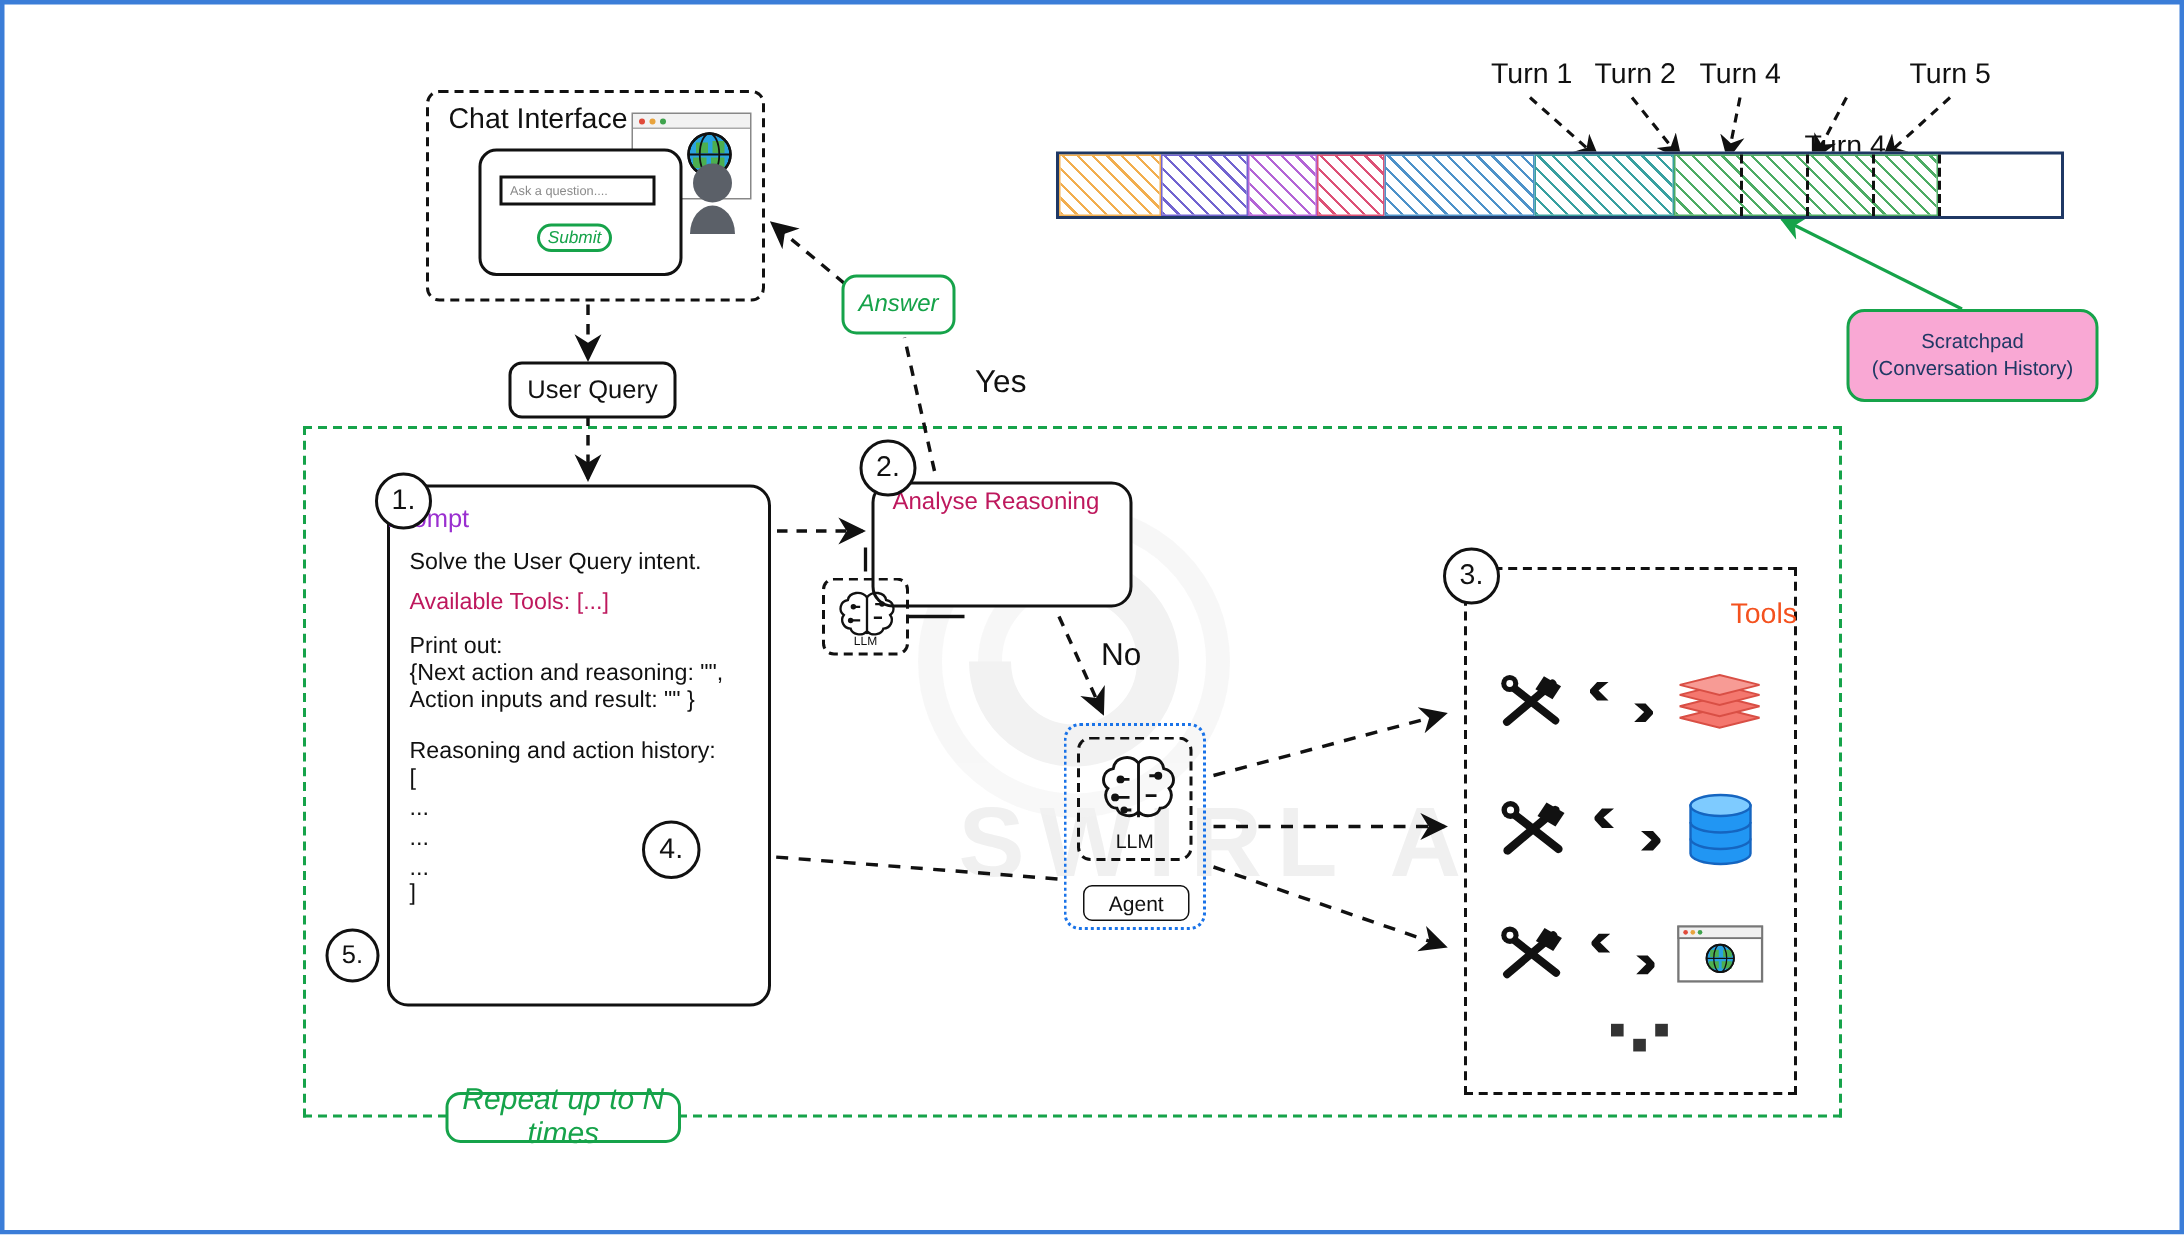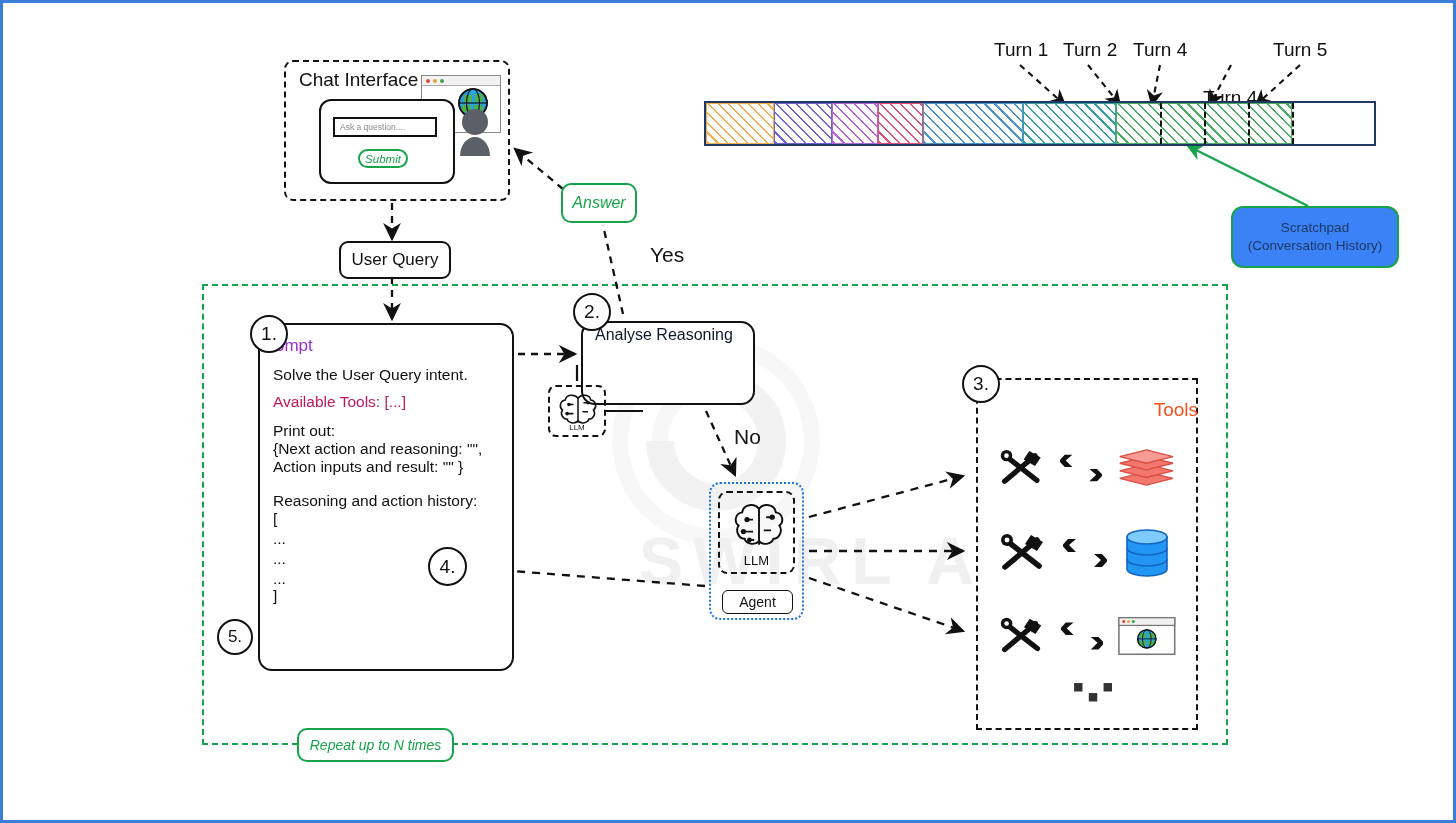--- a/index.html
+++ b/index.html
@@ -29,33 +29,33 @@
   #askinput{left:330px;top:114px;width:104px;height:20px;border:2px solid #111;background:#fff;
             font-size:8.5px;color:#8a8a8a;display:flex;align-items:center;padding-left:5px;box-sizing:border-box;}
   #submitbtn{left:355px;top:146px;width:50px;height:19px;font-size:11.5px;}
 
   
   #userquery{left:336px;top:238px;width:108px;height:34px;border:2.2px solid #111;border-radius:9px;
              display:flex;align-items:center;justify-content:center;font-size:17px;color:#111;background:#fff;}
   #answerbox{left:558px;top:180px;width:76px;height:40px;font-size:16px;}
   #yes{left:647px;top:240px;font-size:21px;color:#111;}
   #no{left:731px;top:422px;font-size:21px;color:#111;}
-  #repeatN{left:294px;top:725px;width:157px;height:34px;font-size:14px;}
+  #repeatN{left:294px;top:725px;width:157px;height:34px;font-size:20px;}
 
   
   #loop-container{left:199px;top:281px;width:1026px;height:461px;border:2px dashed #16a34a;background:transparent;}
 
   
   #prompt-box{left:255px;top:320px;width:256px;height:348px;}
   #prompt-title{left:255px;top:333px;width:256px;text-align:left;font-size:17px;color:#9a2fd0;}
   .ptxt{position:absolute;font-size:15.5px;color:#111;line-height:19px;white-space:pre;}
 
   
   #analyse-box{left:578px;top:318px;width:174px;height:84px;}
-  #analyse-title{left:592px;top:323px;font-size:16px;color:#0f172a;text-align:center;}
+  #analyse-title{left:592px;top:323px;font-size:16px;color:#be185d;text-align:center;}
   #analyse-q{left:612px;top:352px;width:130px;font-size:15.5px;color:#d81b60;line-height:19px;text-align:left;}
   #llm-small{left:545px;top:382px;width:58px;height:52px;border-radius:8px;}
   #llm-small .lbl{position:absolute;bottom:3px;left:0;width:100%;text-align:center;font-size:8px;color:#111;}
 
   
   #agent-outer{left:706px;top:479px;width:95px;height:138px;border:2.4px dotted #1a73e8;border-radius:11px;background:transparent;}
   #agent-llm{left:715px;top:488px;width:77px;height:83px;border-radius:9px;}
   #agent-llm .lbl{position:absolute;bottom:4px;left:0;width:100%;text-align:center;font-size:13px;color:#111;}
   #agent-tag{left:719px;top:587px;width:69px;height:22px;border:1.8px solid #111;border-radius:6px;
              display:flex;align-items:center;justify-content:center;font-size:14px;color:#111;background:#fff;}
@@ -65,21 +65,21 @@
   #tools-title{left:973px;top:396px;width:222px;text-align:right;font-size:19px;color:#f4511e;}
   .toolrow{position:absolute;left:994px;width:180px;height:50px;display:flex;align-items:center;gap:14px;}
   .dots{position:absolute;left:1062px;width:60px;text-align:center;font-size:34px;color:#333;letter-spacing:4px;line-height:10px;}
 
   
   #spbar{left:701px;top:98px;width:672px;height:45px;border:2px solid #1f3864;background:#fff;box-sizing:border-box;}
   .seg{position:absolute;top:0;height:41px;box-sizing:border-box;}
   .turnlbl{position:absolute;font-size:19px;color:#111;}
   #scratch-label{left:1228px;top:203px;width:164px;height:58px;border:2px solid #16a34a;border-radius:12px;
                  display:flex;flex-direction:column;align-items:center;justify-content:center;
-                 font-size:13.5px;color:#1f3864;line-height:18px;background:#3b82f6;}
+                 font-size:13.5px;color:#1f3864;line-height:18px;background:#f9a8d4;}
 </style>
 </head>
 <body>
 
 <div id="canvas">
 
   <div class="wm" style="left:636px;top:520px;font-size:66px;">SWIRL AI</div>
   <svg class="layer">
     <g opacity="0.55" fill="none" stroke="#f2f2f2" stroke-width="16">
       <circle cx="713" cy="438" r="56"></circle>

